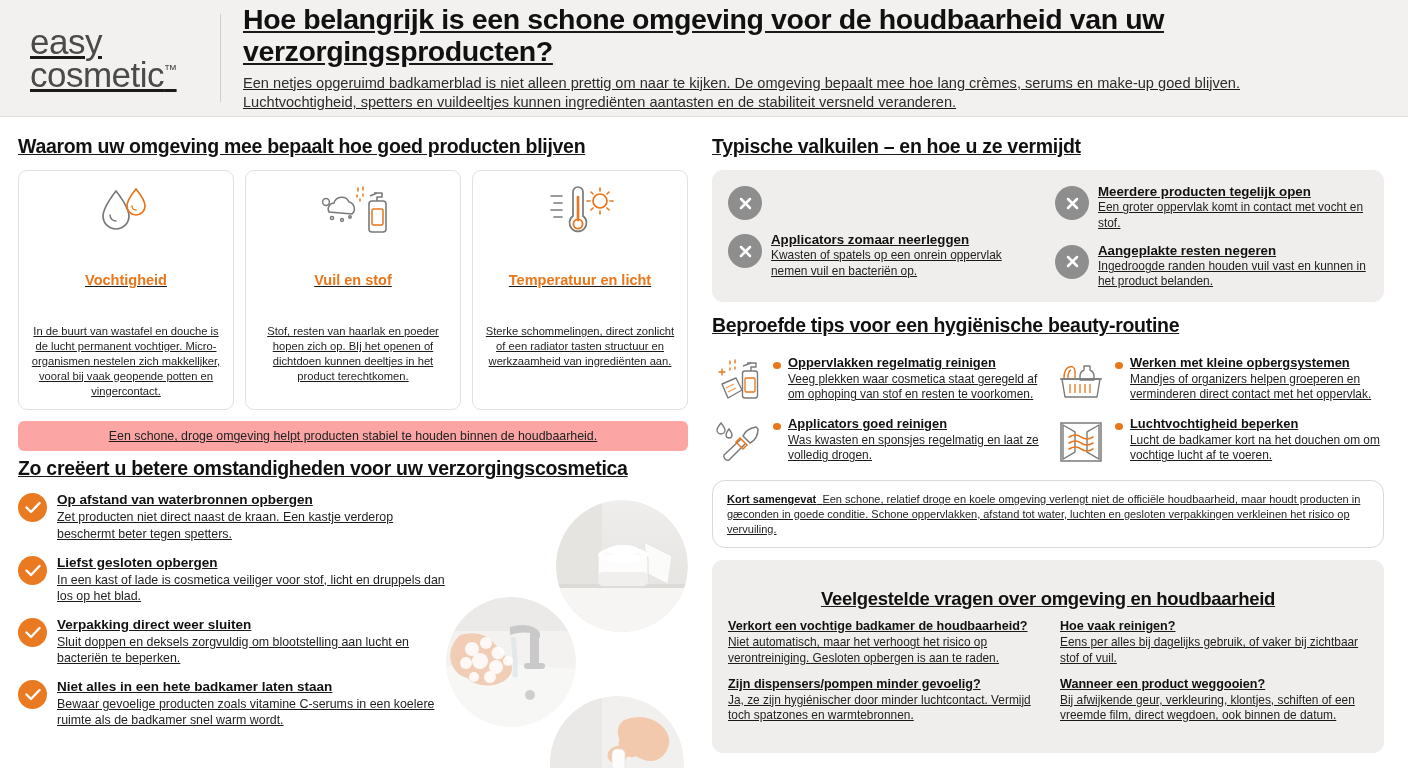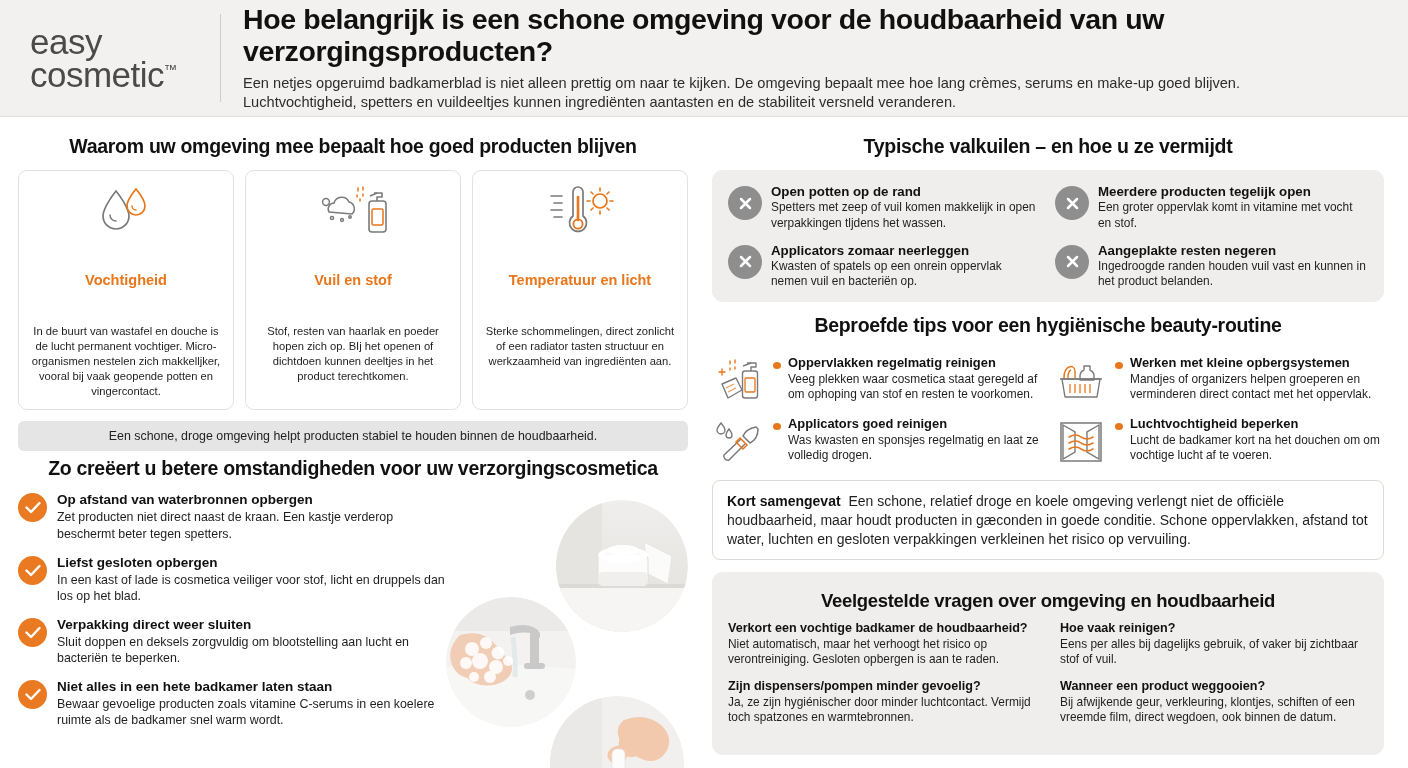--- a/index.html
+++ b/index.html
@@ -3,21 +3,21 @@
 <meta charset="utf-8">
 <style>
   * { margin:0; padding:0; box-sizing:border-box; }
   html,body { width:1408px; height:768px; }
   body {
     font-family:"Liberation Sans", sans-serif;
     background:#ffffff;
     color:#1a1a1a;
     overflow:hidden;
   }
-  .page { position:relative; width:1408px; height:768px; }
+  .page { position:relative; width:1408px; height:768px;text-decoration:underline; }
 
   
   .header {
     height:117px;
     background:#f2f1ef;
     display:flex;
     align-items:center;
     padding:0 26px 0 30px;
     border-bottom:1px solid #e0dedb;
   }
@@ -41,21 +41,21 @@
     line-height:1.12; margin-bottom:6px;
   }
   .head-sub { font-size:14.6px; color:#2c2c2c; line-height:1.33; }
 
   
   .cols { display:flex; padding:0; }
   .col-left  { width:706px; padding:12px 18px 0 18px; }
   .col-right { width:702px; padding:12px 24px 0 6px; }
 
   .sec-title {
-    text-align:center; font-size:19.5px; font-weight:bold;
+    font-size:19.5px; font-weight:bold;
     color:#111; letter-spacing:-0.3px; margin:6px 0 12px;
   }
 
   
   .cards { display:flex; gap:11px; }
   .card {
     flex:1; border:1px solid #e3e1de; border-radius:9px;
     background:#fff; padding:12px 9px 11px;
     display:flex; flex-direction:column; align-items:center;
     min-height:163px;
@@ -65,21 +65,21 @@
   .card-title {
     color:#e8761a; font-size:14.5px; font-weight:600;
     margin:2px 0 3px; text-align:center;
   }
   .card-body {
     font-size:11.2px; line-height:1.33; text-align:center; color:#1f1f1f;
   }
 
   
   .banner {
-    margin-top:11px; background:#e5e5e5; border-radius:6px;
+    margin-top:11px; background:#fca5a5; border-radius:6px;
     text-align:center; font-size:12.4px; color:#222;
     padding:8px 10px;
   }
 
   
   .checklist-wrap { position:relative; margin-top:12px; }
   .checklist { width:430px; }
   .chk-item { display:flex; gap:10px; margin-bottom:13px; }
   .chk-badge {
     flex:0 0 29px; width:29px; height:29px; border-radius:50%;
@@ -126,30 +126,30 @@
   .tip-dot {
     flex:0 0 8px; width:7px; height:7px; border-radius:50%;
     background:#e8761a; margin-top:6px;
   }
   .tip-txt { flex:1; }
   .tip-h { font-size:12.9px; font-weight:bold; color:#111; line-height:1.16; }
   .tip-p { font-size:11.9px; line-height:1.27; color:#1f1f1f; margin-top:1px; }
 
   
   .summary {
-    border:1px solid #ddd9d4; border-radius:8px;
-    padding:11px 14px; font-size:14px; line-height:1.33; color:#1f1f1f;
+    border:1px solid #ddd9d4; border-radius:13px;
+    padding:11px 14px; font-size:11px; line-height:1.33; color:#1f1f1f;
     margin-top:2px;
   }
   .summary b { font-weight:bold; color:#111; }
 
   
   .faq {
     background:#efeeec; border-radius:11px; margin-top:12px;
-    padding:18px 16px 14px;
+    padding:28px 16px 14px;
   }
   .faq-title {
     text-align:center; font-size:18.5px; font-weight:bold; color:#111;
     letter-spacing:-0.3px; margin-bottom:9px;
   }
   .faq-grid { display:flex; gap:24px; }
   .faq-col { flex:1; }
   .faq-item { margin-bottom:11px; }
   .faq-item:last-child { margin-bottom:16px; }
   .faq-q { font-size:12.6px; font-weight:bold; color:#111; line-height:1.2; }
@@ -425,24 +425,20 @@
 
       <div class="pitfalls">
         <div class="pit-col">
 
           <div class="pit-item">
             <div class="pit-badge">
               <svg width="15" height="15" viewBox="0 0 15 15">
                   <path d="M3 3 L12 12 M12 3 L3 12" stroke="#fff" stroke-width="2.5" stroke-linecap="round"></path>
                 </svg>
             </div>
-            <div>
-              <div class="pit-h">Open potten op de rand</div>
-              <div class="pit-p">Spetters met zeep of vuil komen makkelijk in open verpakkingen tljdens het wassen.</div>
-            </div>
           </div>
 
           <div class="pit-item">
             <div class="pit-badge">
               <svg width="15" height="15" viewBox="0 0 15 15">
                   <path d="M3 3 L12 12 M12 3 L3 12" stroke="#fff" stroke-width="2.5" stroke-linecap="round"></path>
                 </svg>
             </div>
             <div>
               <div class="pit-h">Applicators zomaar neerleggen</div>
@@ -454,21 +450,21 @@
         <div class="pit-col">
 
           <div class="pit-item">
             <div class="pit-badge">
               <svg width="15" height="15" viewBox="0 0 15 15">
                   <path d="M3 3 L12 12 M12 3 L3 12" stroke="#fff" stroke-width="2.5" stroke-linecap="round"></path>
                 </svg>
             </div>
             <div>
               <div class="pit-h">Meerdere producten tegelijk open</div>
-              <div class="pit-p">Een groter oppervlak komt in vitamine met vocht en stof.</div>
+              <div class="pit-p">Een groter oppervlak komt in contact met vocht en stof.</div>
             </div>
           </div>
 
           <div class="pit-item">
             <div class="pit-badge">
               <svg width="15" height="15" viewBox="0 0 15 15">
                   <path d="M3 3 L12 12 M12 3 L3 12" stroke="#fff" stroke-width="2.5" stroke-linecap="round"></path>
                 </svg>
             </div>
             <div>

